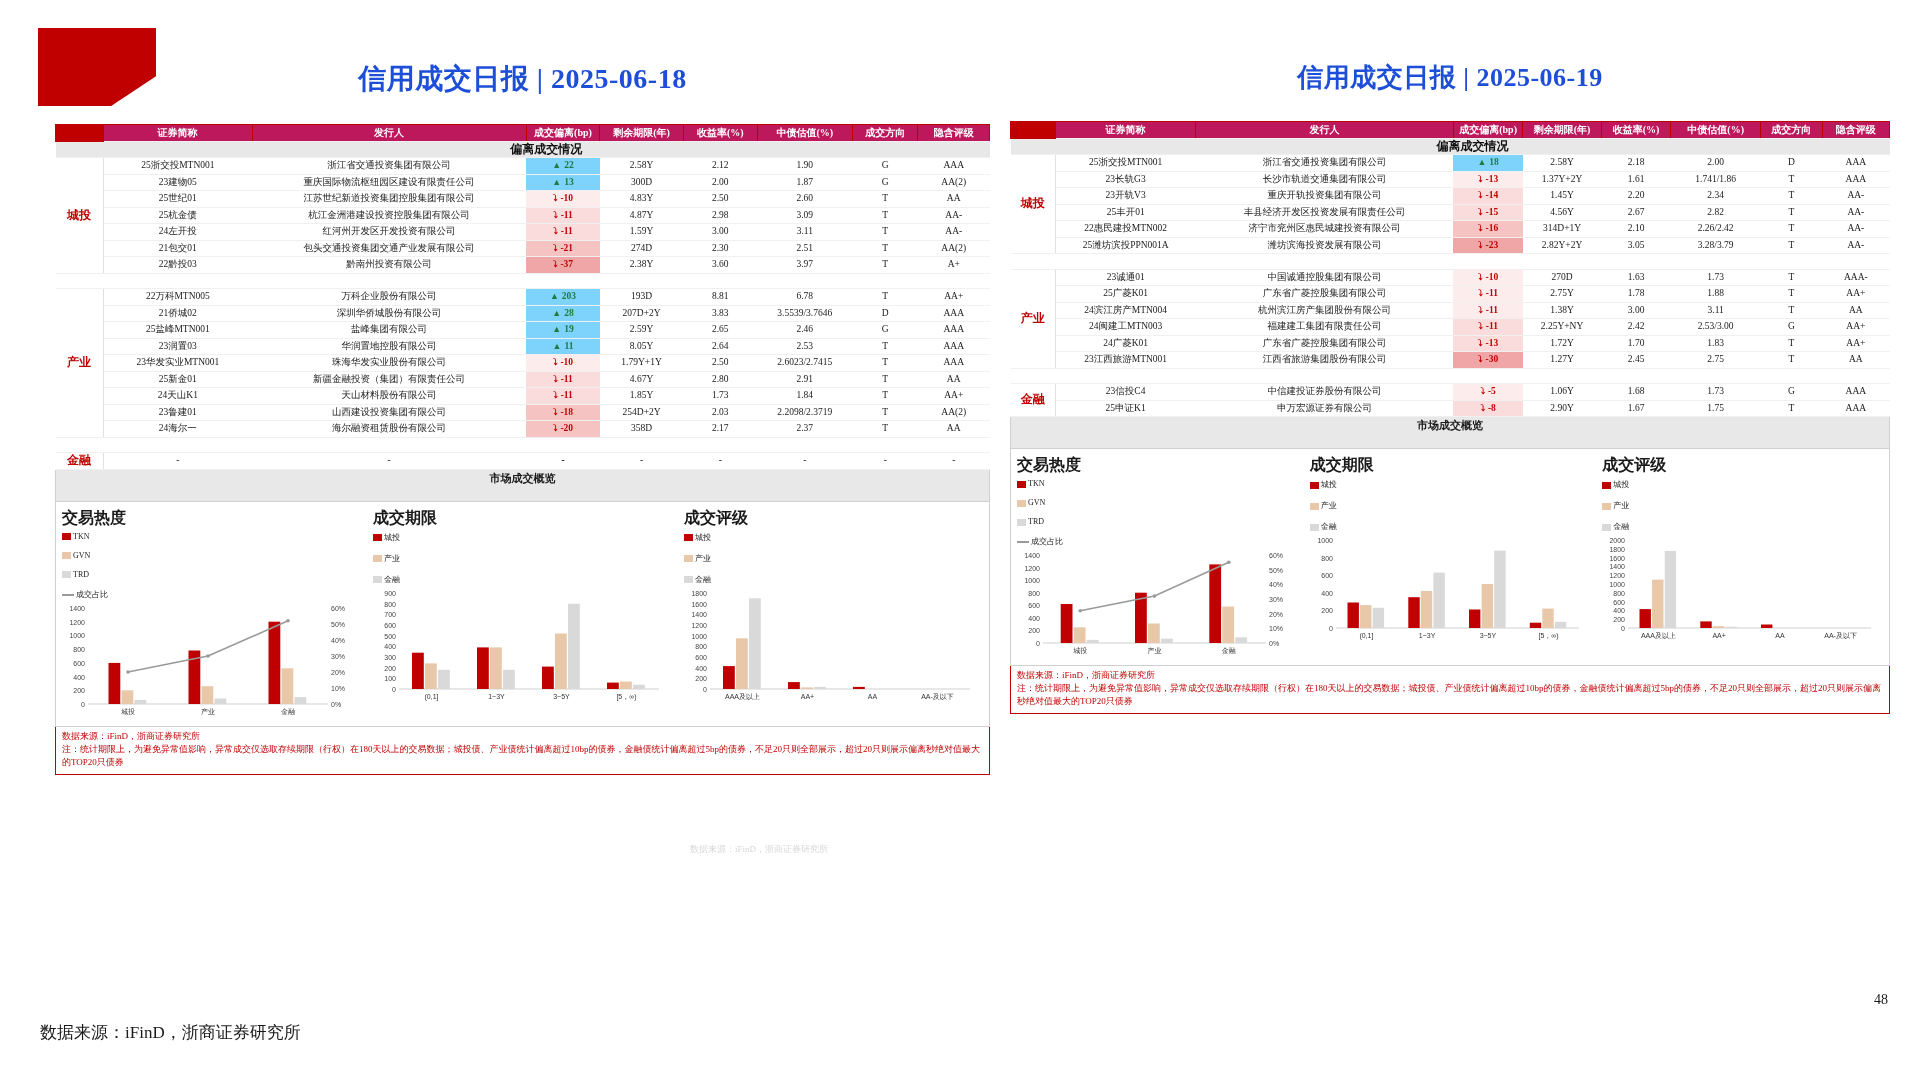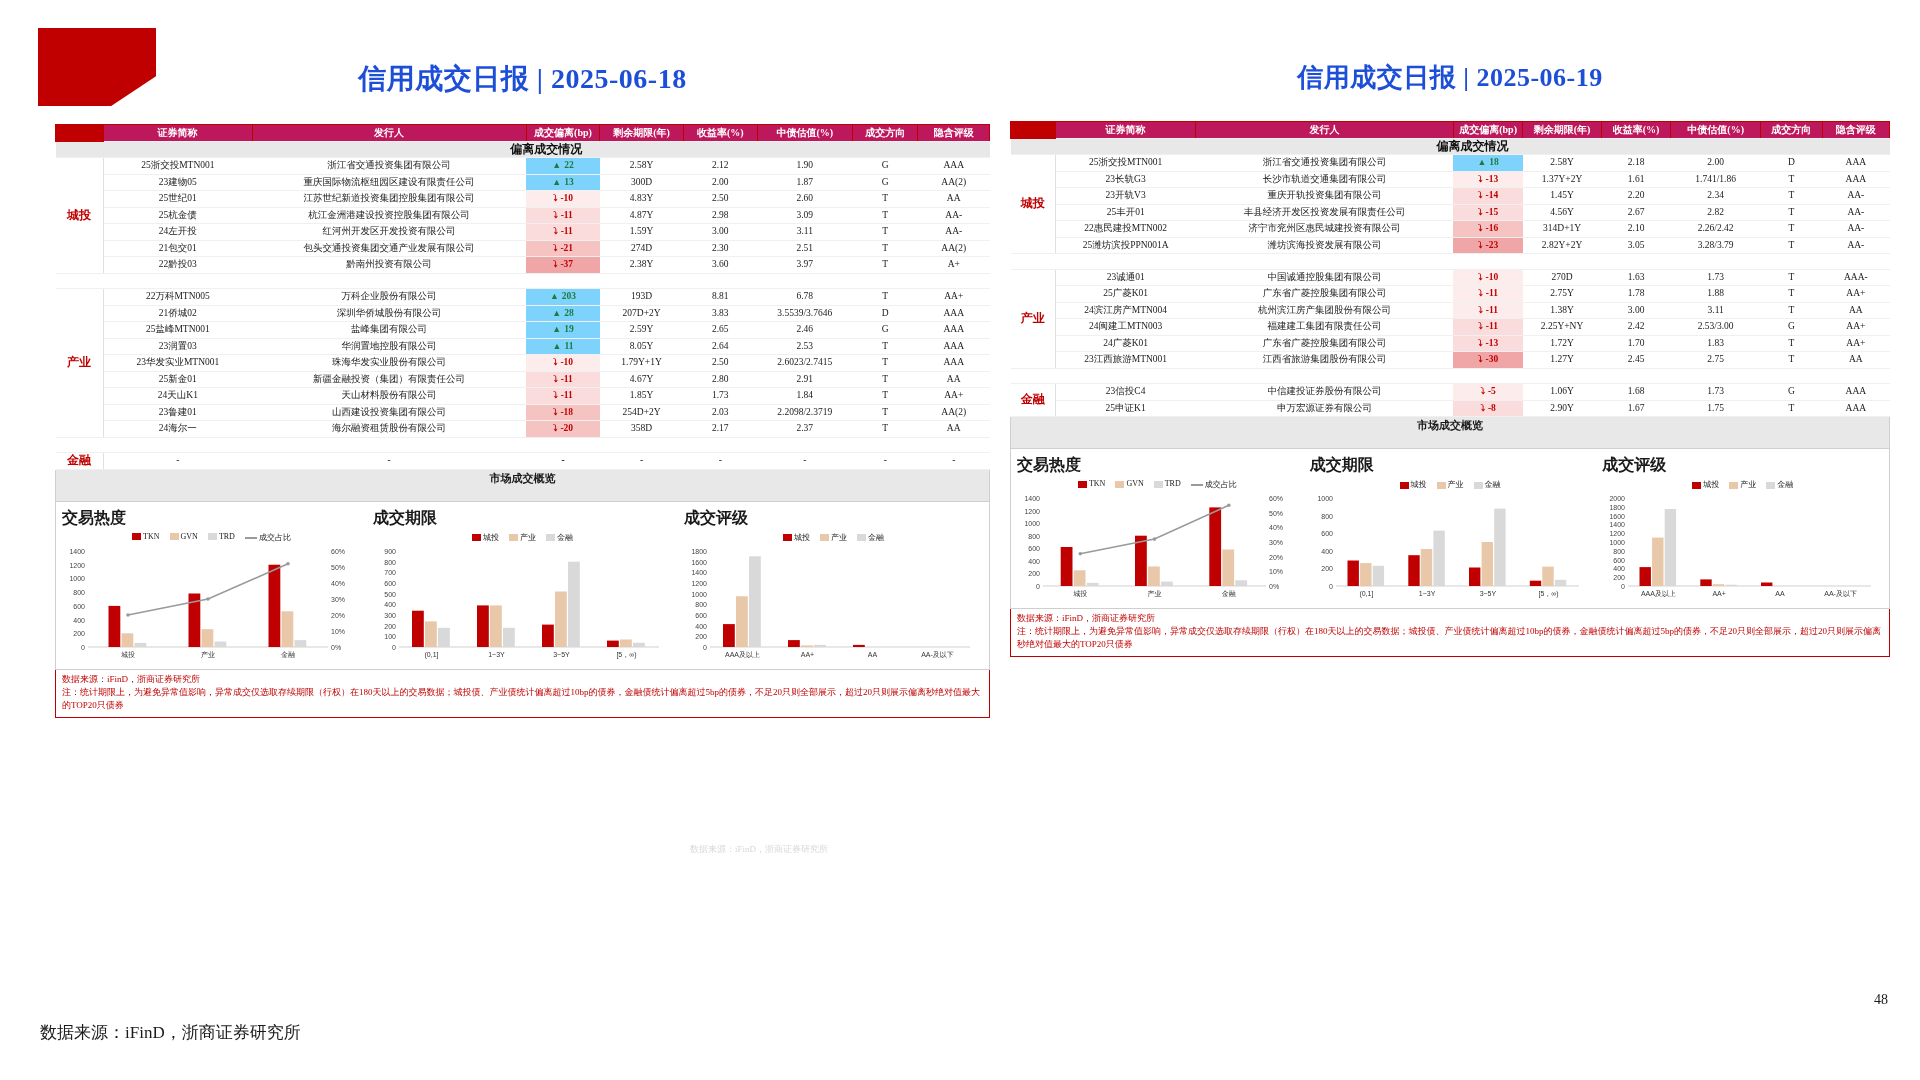--- a/index.html
+++ b/index.html
@@ -96,21 +96,21 @@
   }
   .band-title {
     background:#e8e8e8; text-align:center; font-weight:bold;
     font-size:11px; height:32px; line-height:16px;
     border-bottom:1px solid #cfcfcf;
   }
   .charts-row { display:flex; }
   .chartbox { flex:1; padding:6px 6px 4px 6px; }
   .chartbox + .chartbox { border-left:0; }
   .chart-title { font-weight:bold; font-size:16px; margin-bottom:3px; }
-  .legend { display:flex; justify-content:center; gap:10px; font-size:8px; margin-bottom:2px; }
+  .legend { display:flex; justify-content:center; gap:10px; font-size:8px; margin-bottom:2px;flex-direction:column; }
   .legend span.k { display:inline-block; width:9px; height:7px; margin-right:2px; vertical-align:middle; }
   .legend span.ln { display:inline-block; width:12px; height:2px; background:#9a9a9a; margin-right:2px; vertical-align:middle; }
   .plot { position:relative; }
   .plot svg { display:block; }
 
   
   .note {
     border:1px solid #c00000;
     border-top:none;
     font-size:9px;

